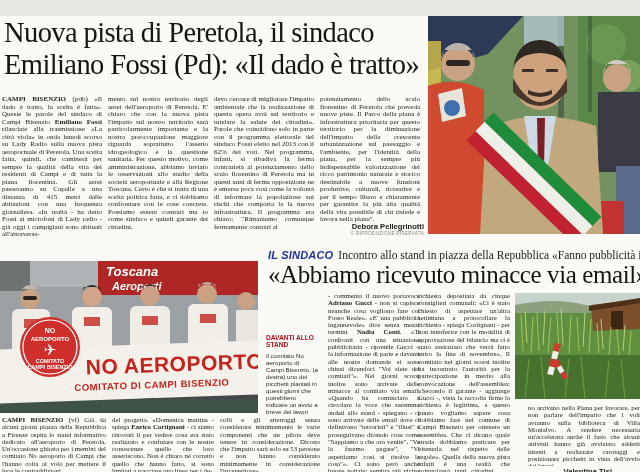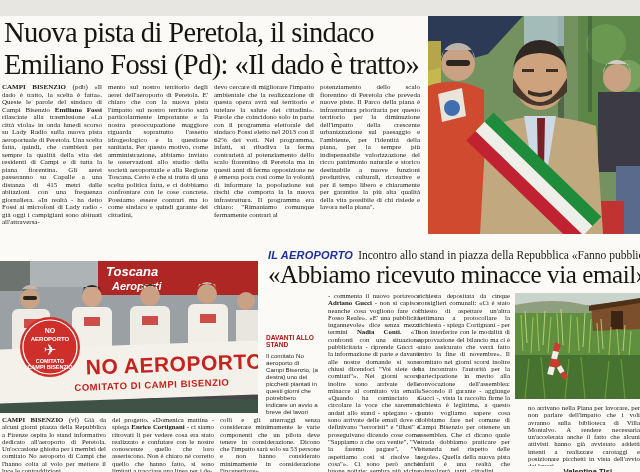--- a/index.html
+++ b/index.html
@@ -16,21 +16,21 @@
 
   
   .h1{
     position:absolute;left:4px;top:1px;width:424px;height:68px;
     font-size:28.5px;line-height:31.5px;letter-spacing:-0.6px;color:#17150f;
     font-weight:500;
   }
 
   
   .a1col{
-    position:absolute;top:68px;width:100px;height:146px;overflow:hidden;
+    position:absolute;top:80px;width:100px;height:146px;overflow:hidden;
     font-size:7px;line-height:7.5px;text-align:justify;
   }
   .byline1{
     position:absolute;left:318px;top:206px;width:106px;height:22px;
     background:var(--paper);text-align:right;
   }
   .byline-name{font-family:"Liberation Sans",sans-serif;font-weight:bold;font-size:7.6px;line-height:9px;color:#1b1a17;}
   .copyright{font-family:"Liberation Sans",sans-serif;font-size:4.6px;line-height:6px;color:#8a8780;letter-spacing:.3px;}
 
   
@@ -126,23 +126,27 @@
         <rect x="56" y="117" width="150" height="13" fill="#efefea"></rect>
         <rect x="56" y="130" width="150" height="13" fill="#c02231"></rect>
       </g>
     </svg>
   </div>
 
   <div class="a1col" style="left:2px" id="a1c1"><span class="b">CAMPI BISENZIO</span><span> (pdb) «Il dado è tratto, la scelta è fatta». Queste le parole del sindaco di Campi Bisenzio </span><span class="b">Emiliano Fossi</span><span> rilasciate alla trasmissione «La città viola» in onda lunedì scorso su Lady Radio sulla nuova pista aeroportuale di Peretola. Una scelta fatta, quindi, che cambierà per sempre la qualità della vita dei residenti di Campi e di tutta la piana fiorentina. Gli aerei passeranno su Capalle a una distanza di 415 metri dalle abitazioni con una frequenza giornaliera. «In realtà - ha detto Fossi ai microfoni di Lady radio - già oggi i campigiani sono abituati all'attraversa-</span></div>
   <div class="a1col" style="left:108px" id="a1c2"><span>mento sul nostro territorio degli aerei dell'aeroporto di Peretola. E' chiaro che con la nuova pista l'impatto sul nostro territorio sarà particolarmente importante e la nostra preoccupazione maggiore riguarda soprattutto l'assetto idrogeologico e la questione sanitaria. Per questo motivo, come amministrazione, abbiamo inviato le osservazioni allo studio della società aeroportuale e alla Regione Toscana. Certo è che si tratta di una scelta politica fatta, e ci dobbiamo confrontare con le cose concrete. Possiamo essere contrari ma io come sindaco e quindi garante dei cittadini,</span></div>
   <div class="a1col" style="left:214px" id="a1c3"><span>devo cercare di migliorare l'impatto ambientale che la realizzazione di questa opera avrà sul territorio e tutelare la salute dei cittadini». Parole che coincidono solo in parte con il programma elettorale del sindaco Fossi eletto nel 2013 con il 62% dei voti. Nel programma, infatti, si ribadiva la ferma contrarietà al potenziamento dello scalo fiorentino di Peretola ma in questi anni di ferma opposizione ne è emersa poca così come la volontà di informare la popolazione sui rischi che comporta la la nuova infrastruttura. Il programma era chiaro: "Rimaniamo comunque fermamente contrari al</span></div>
   <div class="a1col" style="left:320px" id="a1c4"><span>potenziamento dello scalo fiorentino di Peretola che preveda nuove piste. Il Parco della piana è infrastruttura prioritaria per questo territorio per la diminuzione dell'impatto della crescente urbanizzazione sul paesaggio e l'ambiente, per l'identità della piana, per la sempre più indispensabile valorizzazione del ricco patrimonio naturale e storico destinabile a nuove funzioni produttive, culturali, ricreative e per il tempo libero e chiaramente per garantire la più alta qualità della vita possibile di chi risiede e lavora nella piana".</span></div>
+  <div class="byline1">
+    <div class="byline-name">Debora Pellegrinotti</div>
+    <div class="copyright">© RIPRODUZIONE RISERVATA</div>
+  </div>
 
   <div class="kicker">
-    <span class="blue">IL AEROPORTO</span><span>Incontro allo stand in piazza della Repubblica «Fanno pubblicità ingannevole»</span>
+    <span class="blue">IL SINDACO</span><span>Incontro allo stand in piazza della Repubblica «Fanno pubblicità ingannevole»</span>
   </div>
   <div class="h2">«Abbiamo ricevuto minacce via email»</div>
 
   <div class="photo2">
     <svg width="258" height="152" viewBox="0 0 258 152">
       <rect width="258" height="152" fill="#9aa0a4"></rect>
       <rect x="0" y="0" width="258" height="26" fill="#aeb4b6"></rect>
       <rect x="0" y="0" width="30" height="30" fill="#6d7470"></rect>
 
       <rect x="98" y="0" width="160" height="34" fill="#ae2724"></rect>

